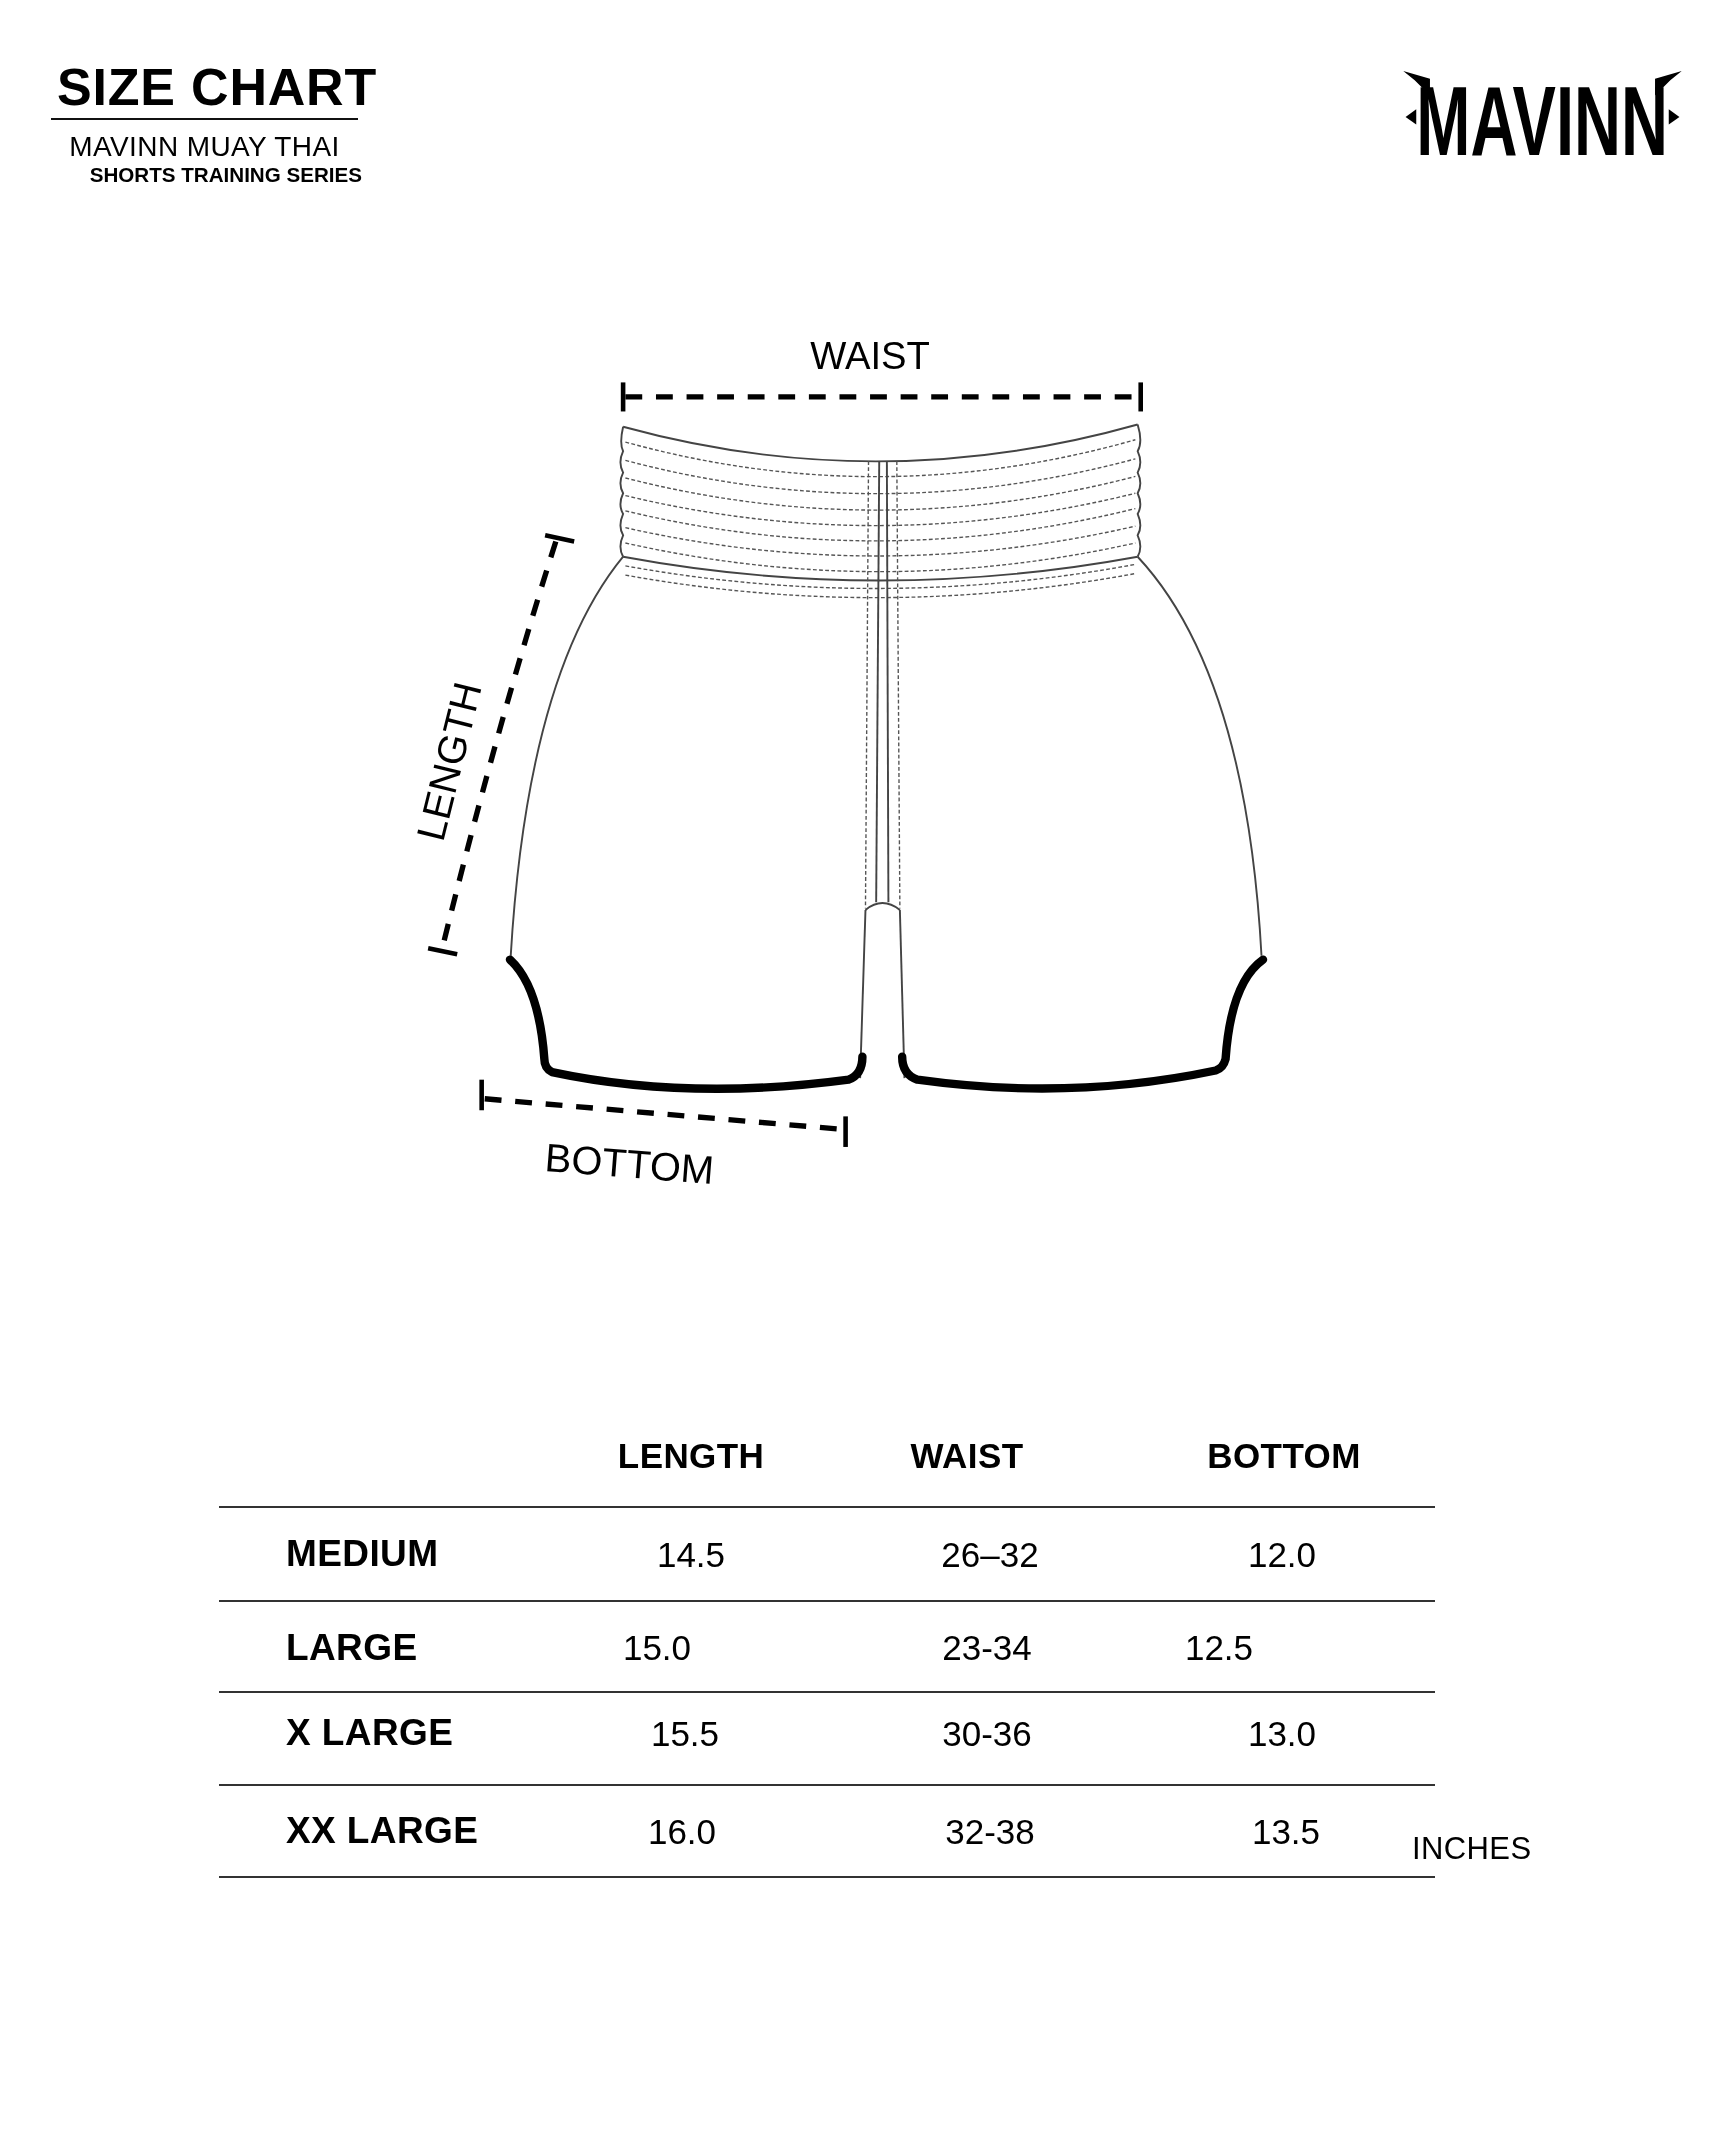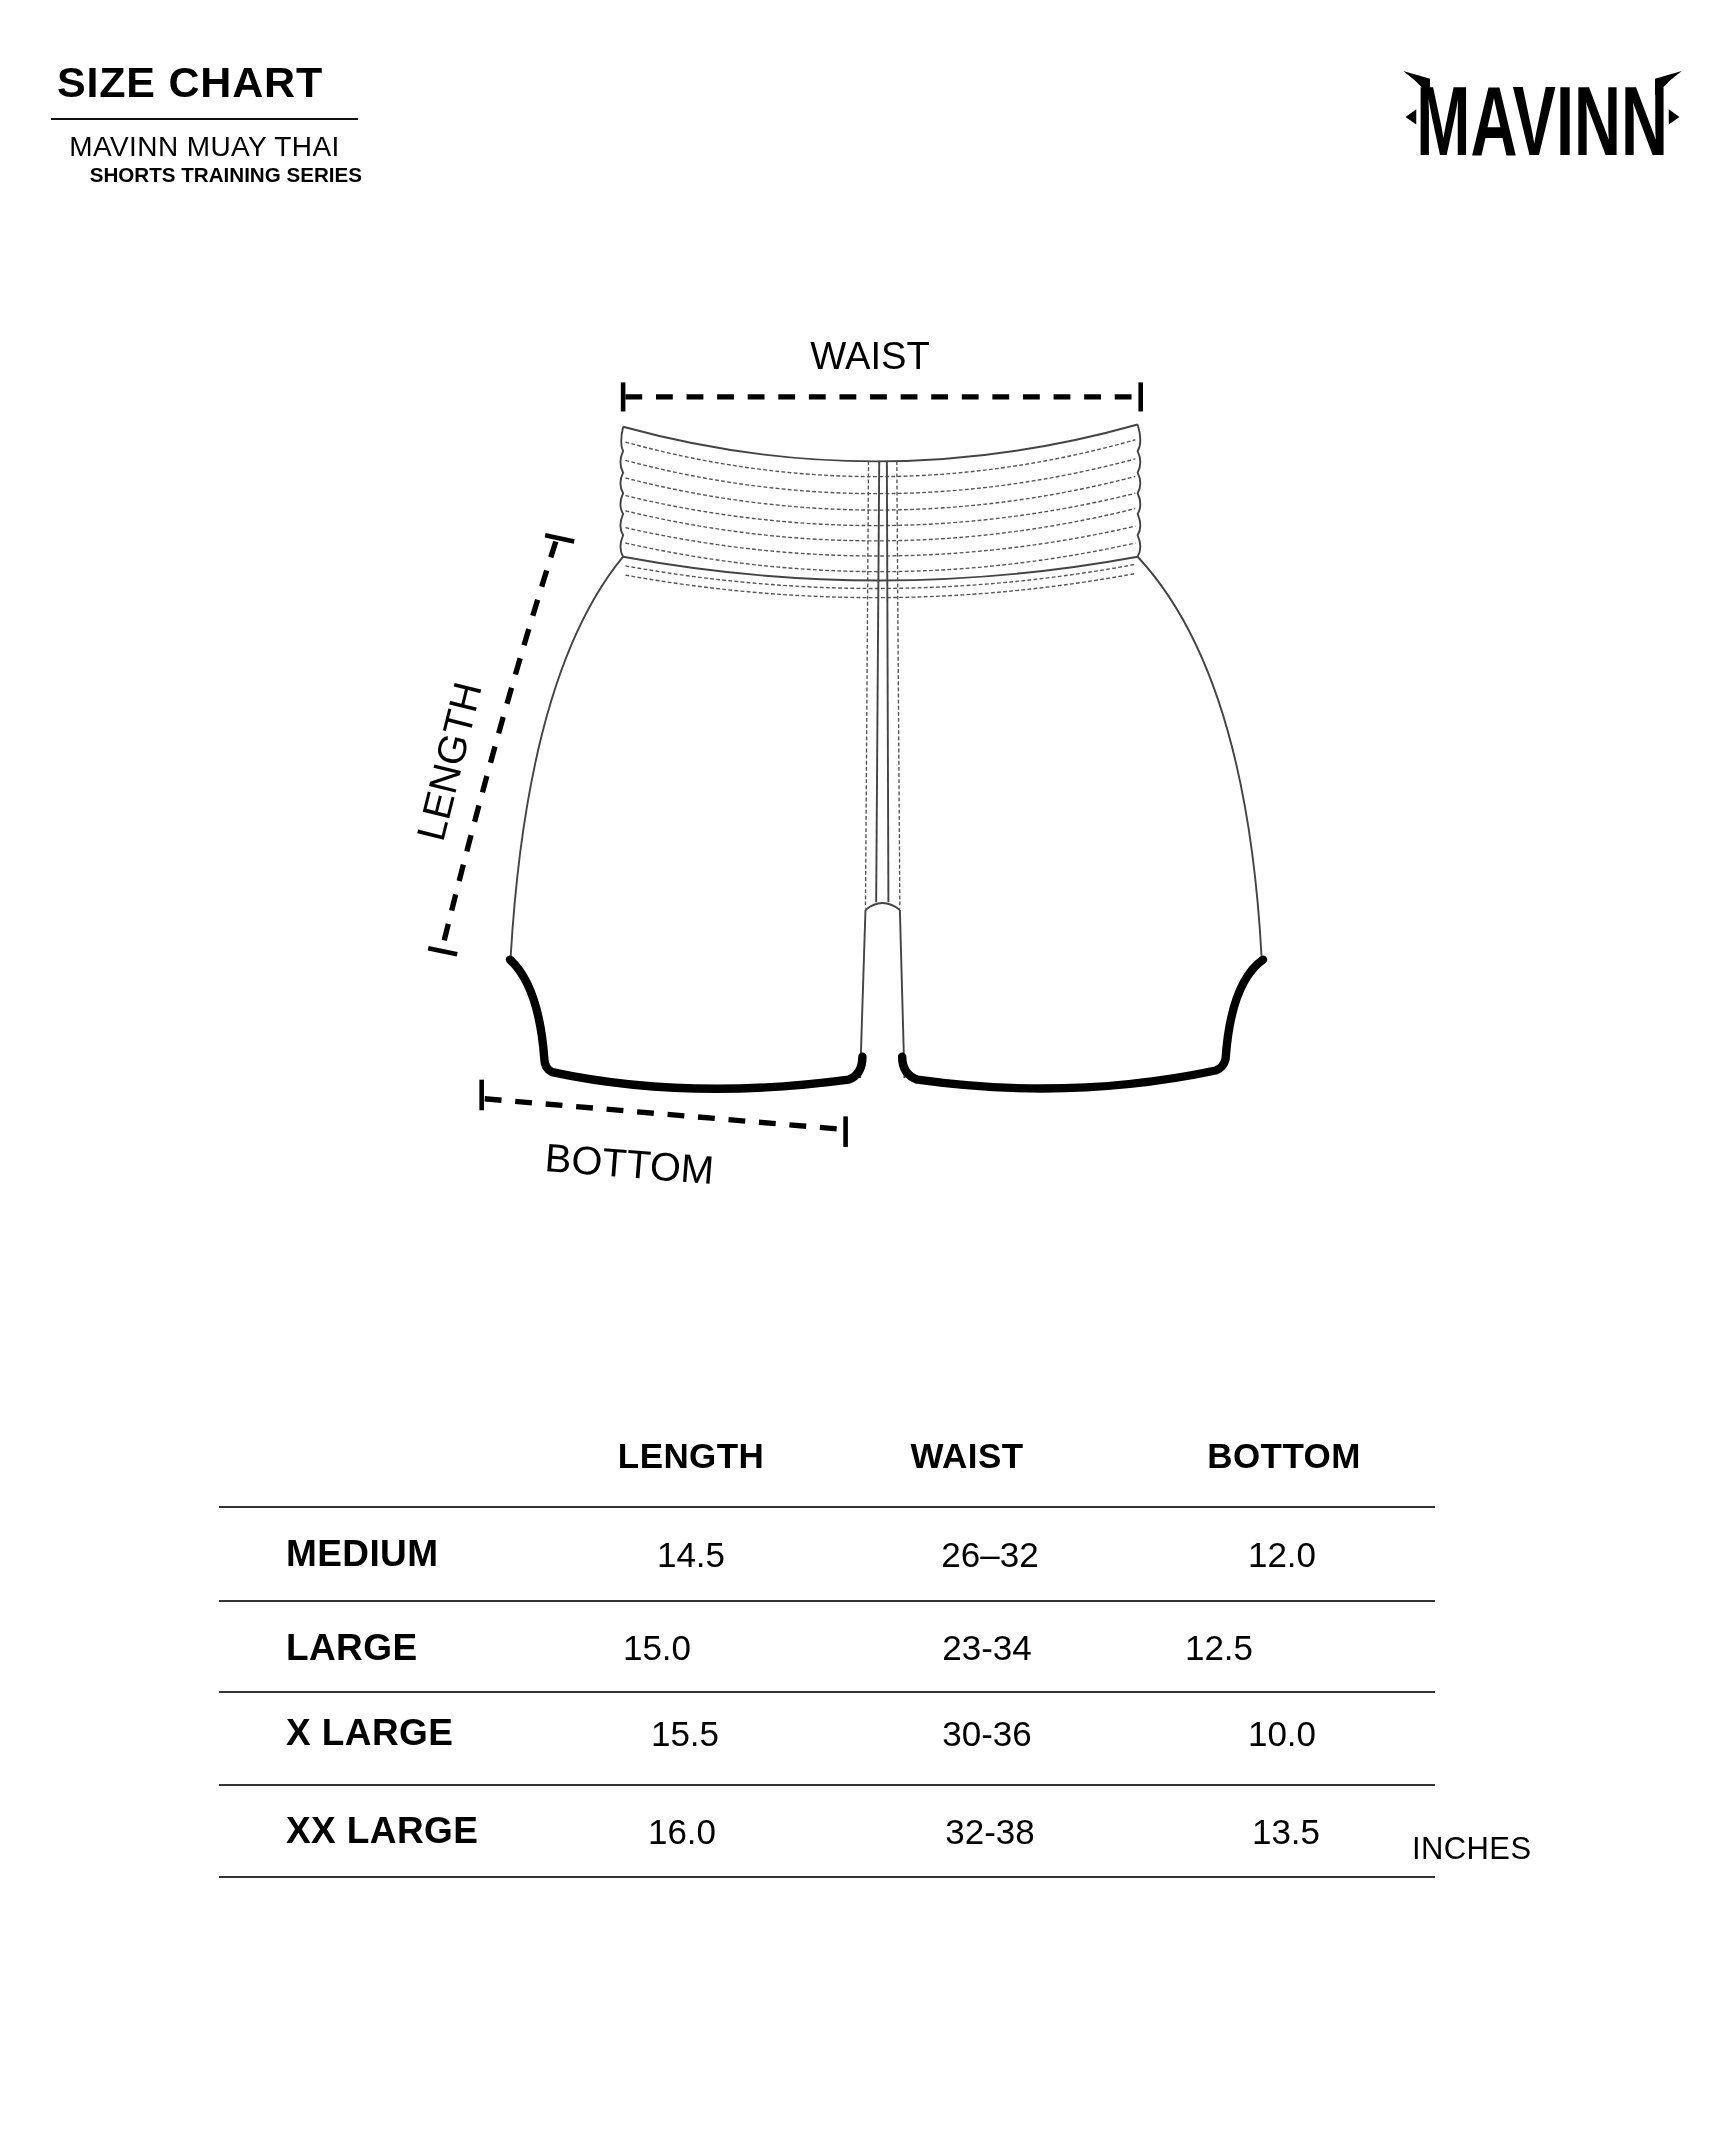--- a/index.html
+++ b/index.html
@@ -2,21 +2,21 @@
 <html style="font-size:12.2px"><head>
 <meta charset="utf-8">
 <style>
   html, body { margin: 0; padding: 0; background: #ffffff; }
   body {
     width: 1721px; height: 2151px; position: relative; overflow: hidden;
     font-family: "Liberation Sans", "DejaVu Sans", sans-serif; color: #000;
   }
   .abs { position: absolute; }
   .title {
-    left: 57px; top: 61px; font-size: 43px; font-weight: 700; letter-spacing: 0.8px;
+    left: 57px; top: 61px; font-size: 52px; font-weight: 700; letter-spacing: 0.8px;
     line-height: 1; white-space: nowrap;
   }
   .title-rule { left: 51px; top: 118px; width: 307px; height: 2.3px; background: #111; }
   .subtitle1 {
     left: 47px; top: 133px; width: 315px; text-align: center; font-size: 28px; font-weight: 400;
     letter-spacing: 0.4px; white-space: nowrap; line-height: 1;
   }
   .subtitle2 {
     left: 47px; top: 165px; width: 315px; text-align: right; font-size: 20.6px; font-weight: 700;
     white-space: nowrap; line-height: 1;
@@ -144,21 +144,21 @@
     <div class="cell" style="top:223px;left:438px;">15.0</div>
     <div class="cell" style="top:223px;left:768px;">23-34</div>
     <div class="cell" style="top:223px;left:1000px;">12.5</div>
   </div>
   <div class="rule" style="top:284px;"></div>
 
   <div>
     <div class="row-label" style="top:307px;">X LARGE</div>
     <div class="cell" style="top:309px;left:466px;">15.5</div>
     <div class="cell" style="top:309px;left:768px;">30-36</div>
-    <div class="cell" style="top:309px;left:1063px;">10.0</div>
+    <div class="cell" style="top:309px;left:1063px;">13.0</div>
   </div>
   <div class="rule" style="top:377px;"></div>
 
   <div>
     <div class="row-label" style="top:405px;">XX LARGE</div>
     <div class="cell" style="top:407px;left:463px;">16.0</div>
     <div class="cell" style="top:407px;left:771px;">32-38</div>
     <div class="cell" style="top:407px;left:1067px;">13.5</div>
   </div>
   <div class="rule" style="top:469px;"></div>

